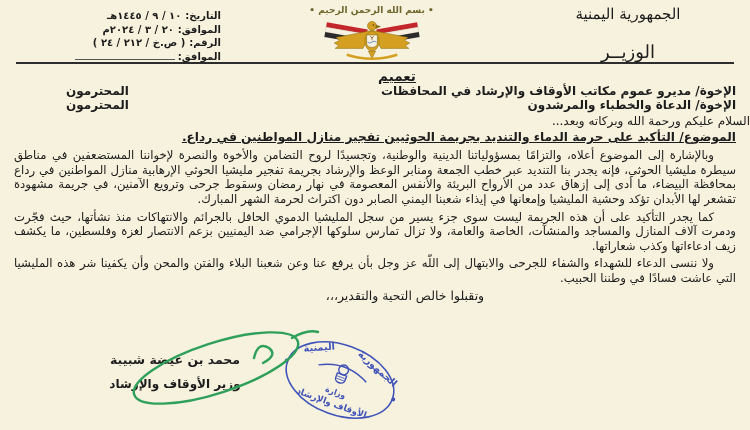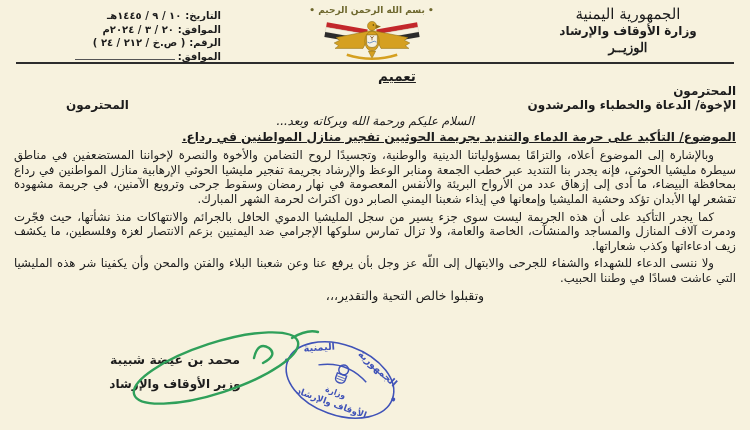--- a/index.html
+++ b/index.html
@@ -6,34 +6,34 @@
   .page{
     width:750px;height:430px;position:relative;overflow:hidden;
     background:#f7f2de;direction:rtl;color:#1c1c1c;
     font-family:"DejaVu Sans",sans-serif;
   }
   
   .hdr{display:flex;justify-content:space-between;padding:5px 16px 0;height:61px;box-sizing:border-box;}
   .hdr-right{width:212px;text-align:center;}
   .republic{font-size:15px;font-weight:normal;font-family:"DejaVu Serif",serif;}
   .ministry{font-size:12px;font-weight:bold;margin-top:1px;}
-  .minister{font-size:13px;font-weight:bold;font-family:"DejaVu Serif",serif;letter-spacing:3px;margin-top:2px;}
+  .minister{font-size:18px;font-weight:normal;font-family:"DejaVu Serif",serif;letter-spacing:3px;margin-top:18px;}
   .hdr-center{width:132px;text-align:center;line-height:1;}
   .bismillah{font-size:9px;font-weight:bold;color:#6e682e;margin-top:1px;}
   .emblem{width:108px;height:45px;margin-top:1px;}
   .hdr-left{width:205px;font-size:10px;font-weight:bold;padding-top:5px;line-height:1.15;}
   .meta-row{margin-bottom:2px;white-space:nowrap;}
   .meta-value{margin-right:4px;}
   .attach-line{display:inline-block;width:100px;border-bottom:1px solid #555;height:7px;margin-right:3px;}
   .rule{border-bottom:2px solid #2d2d2d;margin:1px 16px 0;}
   
   .title{text-align:center;font-weight:bold;font-size:13.5px;text-decoration:underline;margin-top:4px;padding-left:44px;}
   .recipient-row{display:flex;justify-content:space-between;font-weight:bold;font-size:12px;line-height:1.2;padding:0 14px 0 66px;}
   .callig{font-family:"DejaVu Serif",serif;}
-  .salutation{text-align:center;font-size:12px;margin-top:1px;font-style:italic;}
+  .salutation{font-size:12px;margin-top:1px;}
   .subject{font-weight:bold;font-size:12.2px;text-decoration:underline;padding:0 14px;margin-top:2px;line-height:1.25;}
   .blessing{text-align:center;font-size:11.5px;margin-top:2px;}
   .para{margin:3px 14px 0;font-size:11.7px;font-weight:normal;line-height:1.25;text-align:justify;text-indent:22px;}
   .closing{font-size:12.5px;margin-top:2px;text-align:center;padding-left:60px;}
   
   .sig-block{position:absolute;left:90px;top:352px;width:170px;text-align:center;font-weight:bold;z-index:2;}
   .sig-name{font-size:12.5px;}
   .sig-title{font-size:12px;margin-top:10px;}
   .sig-scrawl{position:absolute;left:116px;top:318px;width:208px;height:94px;z-index:3;}
   .stamp{position:absolute;left:270px;top:336px;width:140px;height:88px;transform:rotate(20deg);z-index:1;}
@@ -41,21 +41,20 @@
 </style>
 </head>
 <body>
 
 <div class="page">
 
   <div class="hdr">
 
     <div class="hdr-right">
       <div class="republic">الجمهورية اليمنية</div>
-      <div class="ministry">وزارة الأوقاف والإرشاد</div>
       <div class="minister">الوزيــر</div>
     </div>
 
     <div class="hdr-center">
       <div class="bismillah">• بسم الله الرحمن الرحيم •</div>
       <svg class="emblem" viewBox="0 0 116 50" aria-hidden="true">
 
         <g transform="rotate(10 30 20)">
           <rect x="6" y="11" width="46" height="5.5" fill="#c3272b"></rect>
           <rect x="6" y="16.5" width="46" height="5.5" fill="#f6f1e0" stroke="#c9c2a8" stroke-width="0.4"></rect>
@@ -100,20 +99,21 @@
         <span class="meta-label">الموافق:</span><span class="attach-line"></span>
       </div>
     </div>
   </div>
 
   <div class="rule"></div>
 
   <div class="title">تعميم</div>
 
   <div class="recipient-row">
+    <span>الإخوة/ مديرو عموم مكاتب الأوقاف والإرشاد في المحافظات</span>
     <span>المحترمون</span>
   </div>
   <div class="recipient-row">
     <span>الإخوة/ الدعاة والخطباء والمرشدون</span>
     <span>المحترمون</span>
   </div>
 
   <div class="salutation callig">السلام عليكم ورحمة الله وبركاته وبعد...</div>
 
   <div class="subject">الموضوع/ التأكيد على حرمة الدماء والتنديد بجريمة الحوثيين تفجير منازل المواطنين في رداع.</div>

